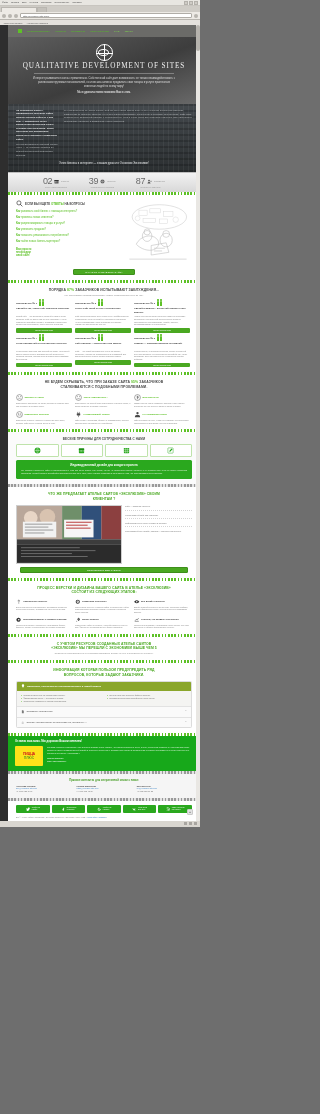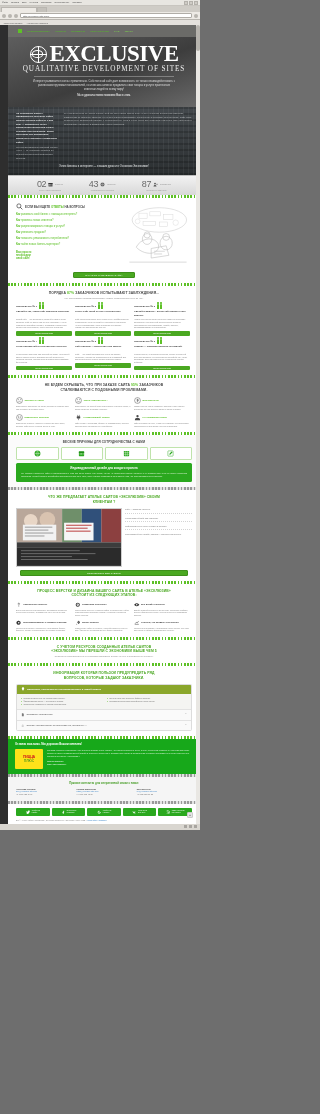--- a/index.html
+++ b/index.html
@@ -88,21 +88,21 @@
   .city h4 { font-size:2.5px; color:#e8eaeb; line-height:3.6px; margin-bottom:1.5px; }
   .city p { font-size:2.5px; line-height:3.7px; color:#b8bcbe; }
   .city-tag {
     position:relative; text-align:center; font-size:2.7px; color:#e6e8e9;
     line-height:4px; margin-top:4px; padding:0 18px;
   }
 
   
   .stats {
     background:linear-gradient(180deg,#f2f2f2,#d8d8d8);
-    display:flex; justify-content:center; gap:26px; padding:4px 0 4px;
+    display:flex; justify-content:center; gap:20px; padding:4px 0 4px;
     border-top:1px solid #bdbdbd;
   }
   .stat { text-align:center; }
   .stat-top { display:flex; align-items:center; justify-content:center; gap:1.5px; }
   .stat-num { font-size:9px; color:#6a6a6a; font-weight:300; line-height:9px; letter-spacing:-.4px; }
   .stat-ico { width:5px; height:5px; color:#5a5a5a; flex:none; }
   .stat-word { font-size:2.2px; color:#8c8c8c; margin-left:1px; white-space:nowrap; }
   .stat-cap { font-size:2px; color:#9a9a9a; margin-top:.5px; white-space:nowrap; }
 
   
@@ -286,21 +286,20 @@
       <a>ТЕХНОЛОГИИ</a>
       <a class="dim">FAQ</a>
       <a class="dim">ЦЕНЫ</a>
     </div>
 
     <div class="hero">
       <div class="hero-logo">
         <span class="globe">
             <i></i>
           </span>
-        <span class="hero-word">EXCLUSIVE</span>
       </div>
       <div class="hero-sub">QUALITATIVE DEVELOPMENT OF SITES</div>
       <div class="hero-rule"></div>
       <div class="hero-p">Интернет развивается очень стремительно. Собственный сайт дает возможность не только взаимодействовать с различными группами пользователей, но и весьма активно продвигать свои товары и услуги практически клиентам людей по всему миру!</div>
       <div class="hero-p" style="margin-top:1.5px;color:#fff">Мы в удовольствием поможем Вам в этом.</div>
     </div>
 
     <div class="city">
       <div class="city-inner">
         <div class="city-col-l">
@@ -323,21 +322,21 @@
               <rect x="2" y="4" width="16" height="4" fill="#333"></rect>
               <rect x="5" y="10" width="3" height="3" fill="#fff"></rect>
               <rect x="10" y="10" width="3" height="3" fill="#fff"></rect>
             </svg>
           <span class="stat-word">Года на</span>
         </div>
         <div class="stat-cap">рынке WEB разработки</div>
       </div>
       <div class="stat">
         <div class="stat-top">
-          <span class="stat-num">43</span>
+          <span class="stat-num">39</span>
           <svg class="stat-ico" viewBox="0 0 20 20">
               <circle cx="10" cy="10" r="8" fill="#555"></circle>
               <path d="M2 10h16M10 2c3 4 3 12 0 16M10 2c-3 4-3 12 0 16" stroke="#fff" stroke-width="1" fill="none"></path>
             </svg>
           <span class="stat-word">успешно</span>
         </div>
         <div class="stat-cap">реализованных проектов</div>
       </div>
       <div class="stat">
         <div class="stat-top">

